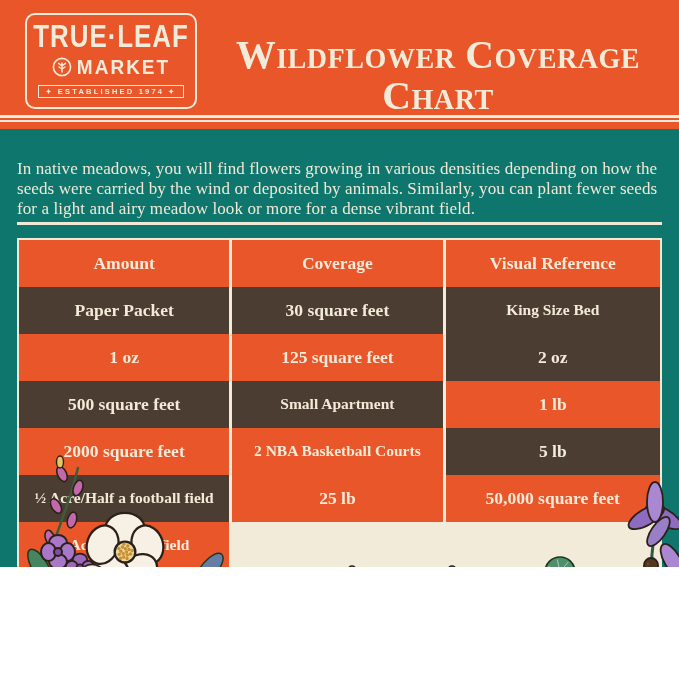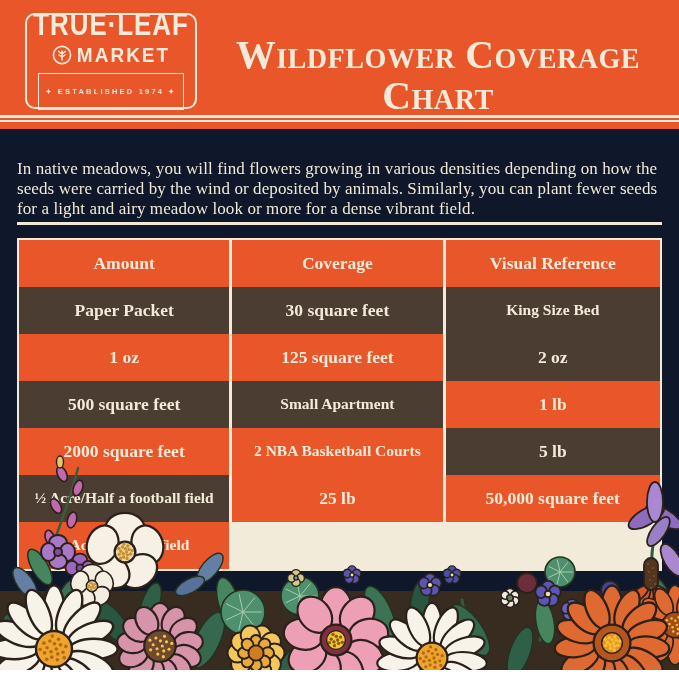--- a/index.html
+++ b/index.html
@@ -1,18 +1,18 @@
 <!DOCTYPE html>
 <html><head>
 <meta charset="utf-8">
 <style>
   html,body{margin:0;padding:0;}
   .page{
-    position:relative;width:679px;height:670px;overflow:hidden;
-    background:#0f172a;
+    position:relative;width:679px;height:567px;overflow:hidden;
+    background:#0f766e;
     font-family:"Liberation Serif",serif;
   }
   
   .header{position:relative;height:115px;background:#E95629;}
   .stripe-cream-thick{height:3px;background:#F3EBD9;}
   .stripe-orange-thin{height:2px;background:#E95629;}
   .stripe-cream-thin{height:2px;background:#F3EBD9;}
   .stripe-orange-thick{height:7px;background:#E95629;}
 
   .logo{
@@ -27,21 +27,21 @@
   }
   .logo-mid{
     display:flex;align-items:flex-start;gap:5px;margin-top:6px;
   }
   .logo-mid .market{
     font-family:"Liberation Sans",sans-serif;font-weight:bold;
     font-size:19px;letter-spacing:2px;line-height:1;transform:scaleY(1.1);
   }
   .emblem{width:20px;height:20px;display:block;}
   .logo-est{
-    margin-top:8px;border:1.5px solid #F3EBD9;padding:14px 7px;
+    margin-top:8px;border:1.5px solid #F3EBD9;padding:2px 7px;
     font-family:"Liberation Sans",sans-serif;font-weight:bold;
     font-size:7.5px;letter-spacing:2.2px;line-height:1;white-space:nowrap;
   }
   .logo-est::before{content:"✦ ";font-size:7px;}
   .logo-est::after{content:" ✦";font-size:7px;}
 
   .title{
     position:absolute;left:205px;right:8px;top:34px;
     text-align:center;color:#F3EBD9;font-weight:bold;
     transform:scaleX(.97);

